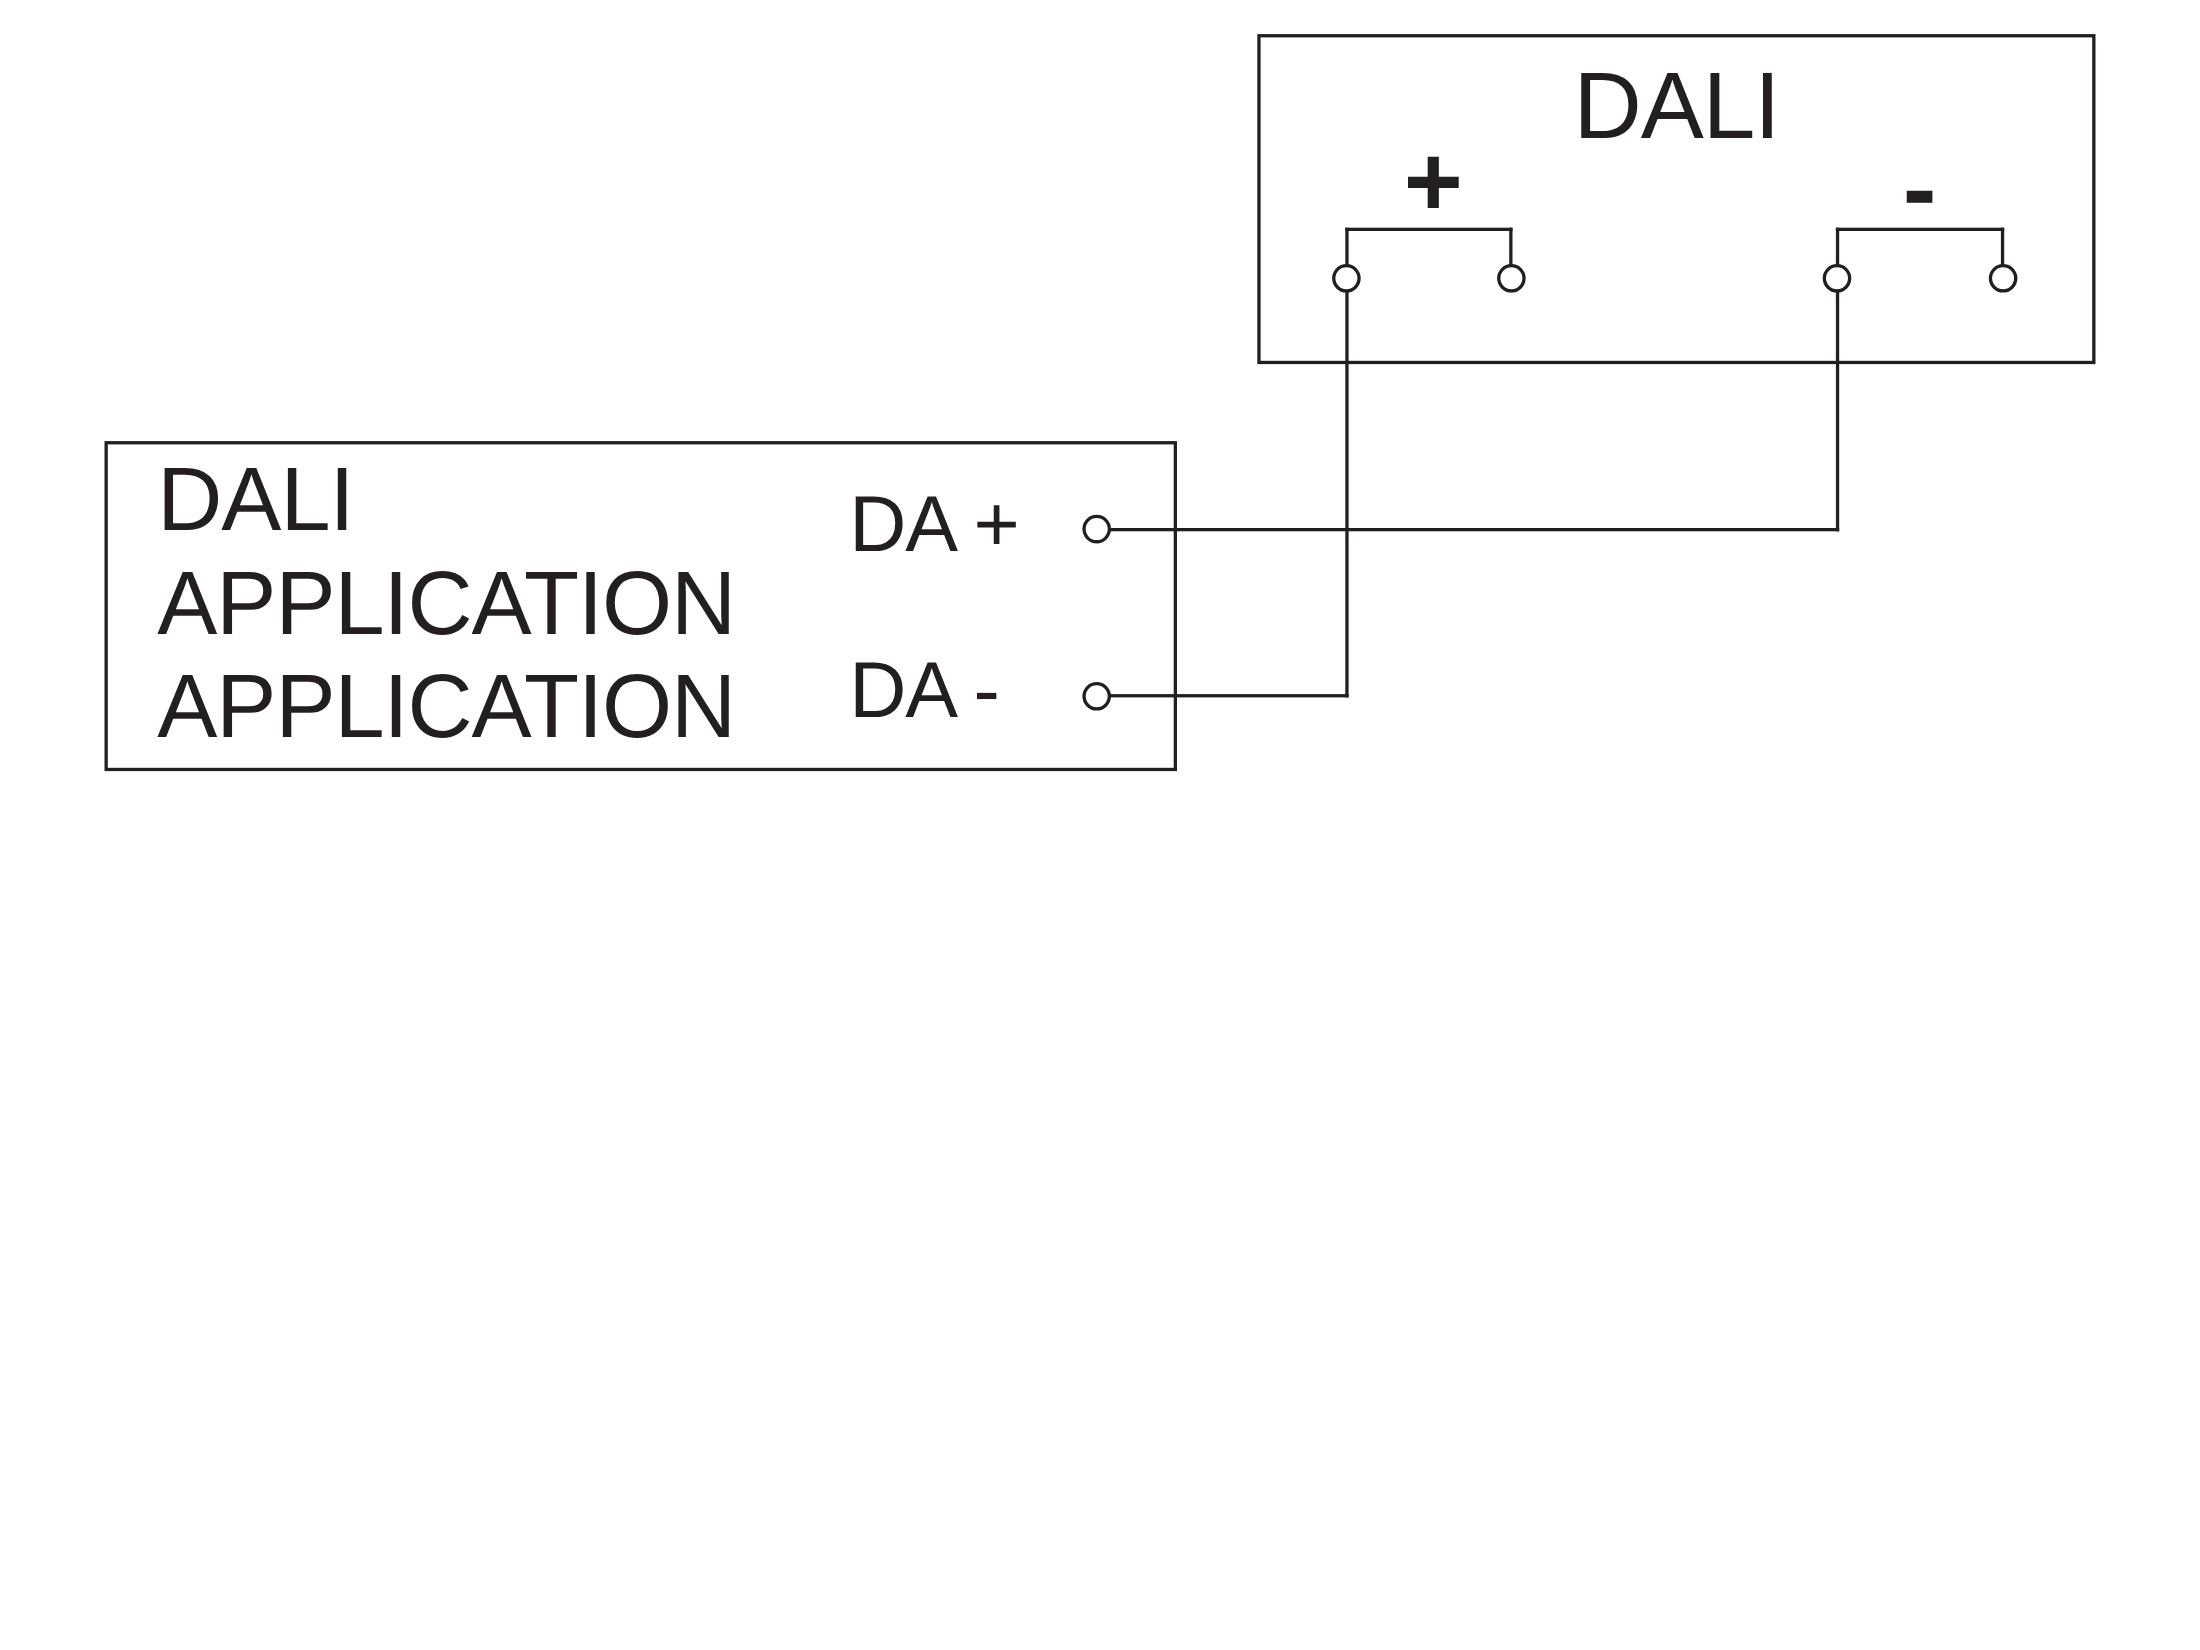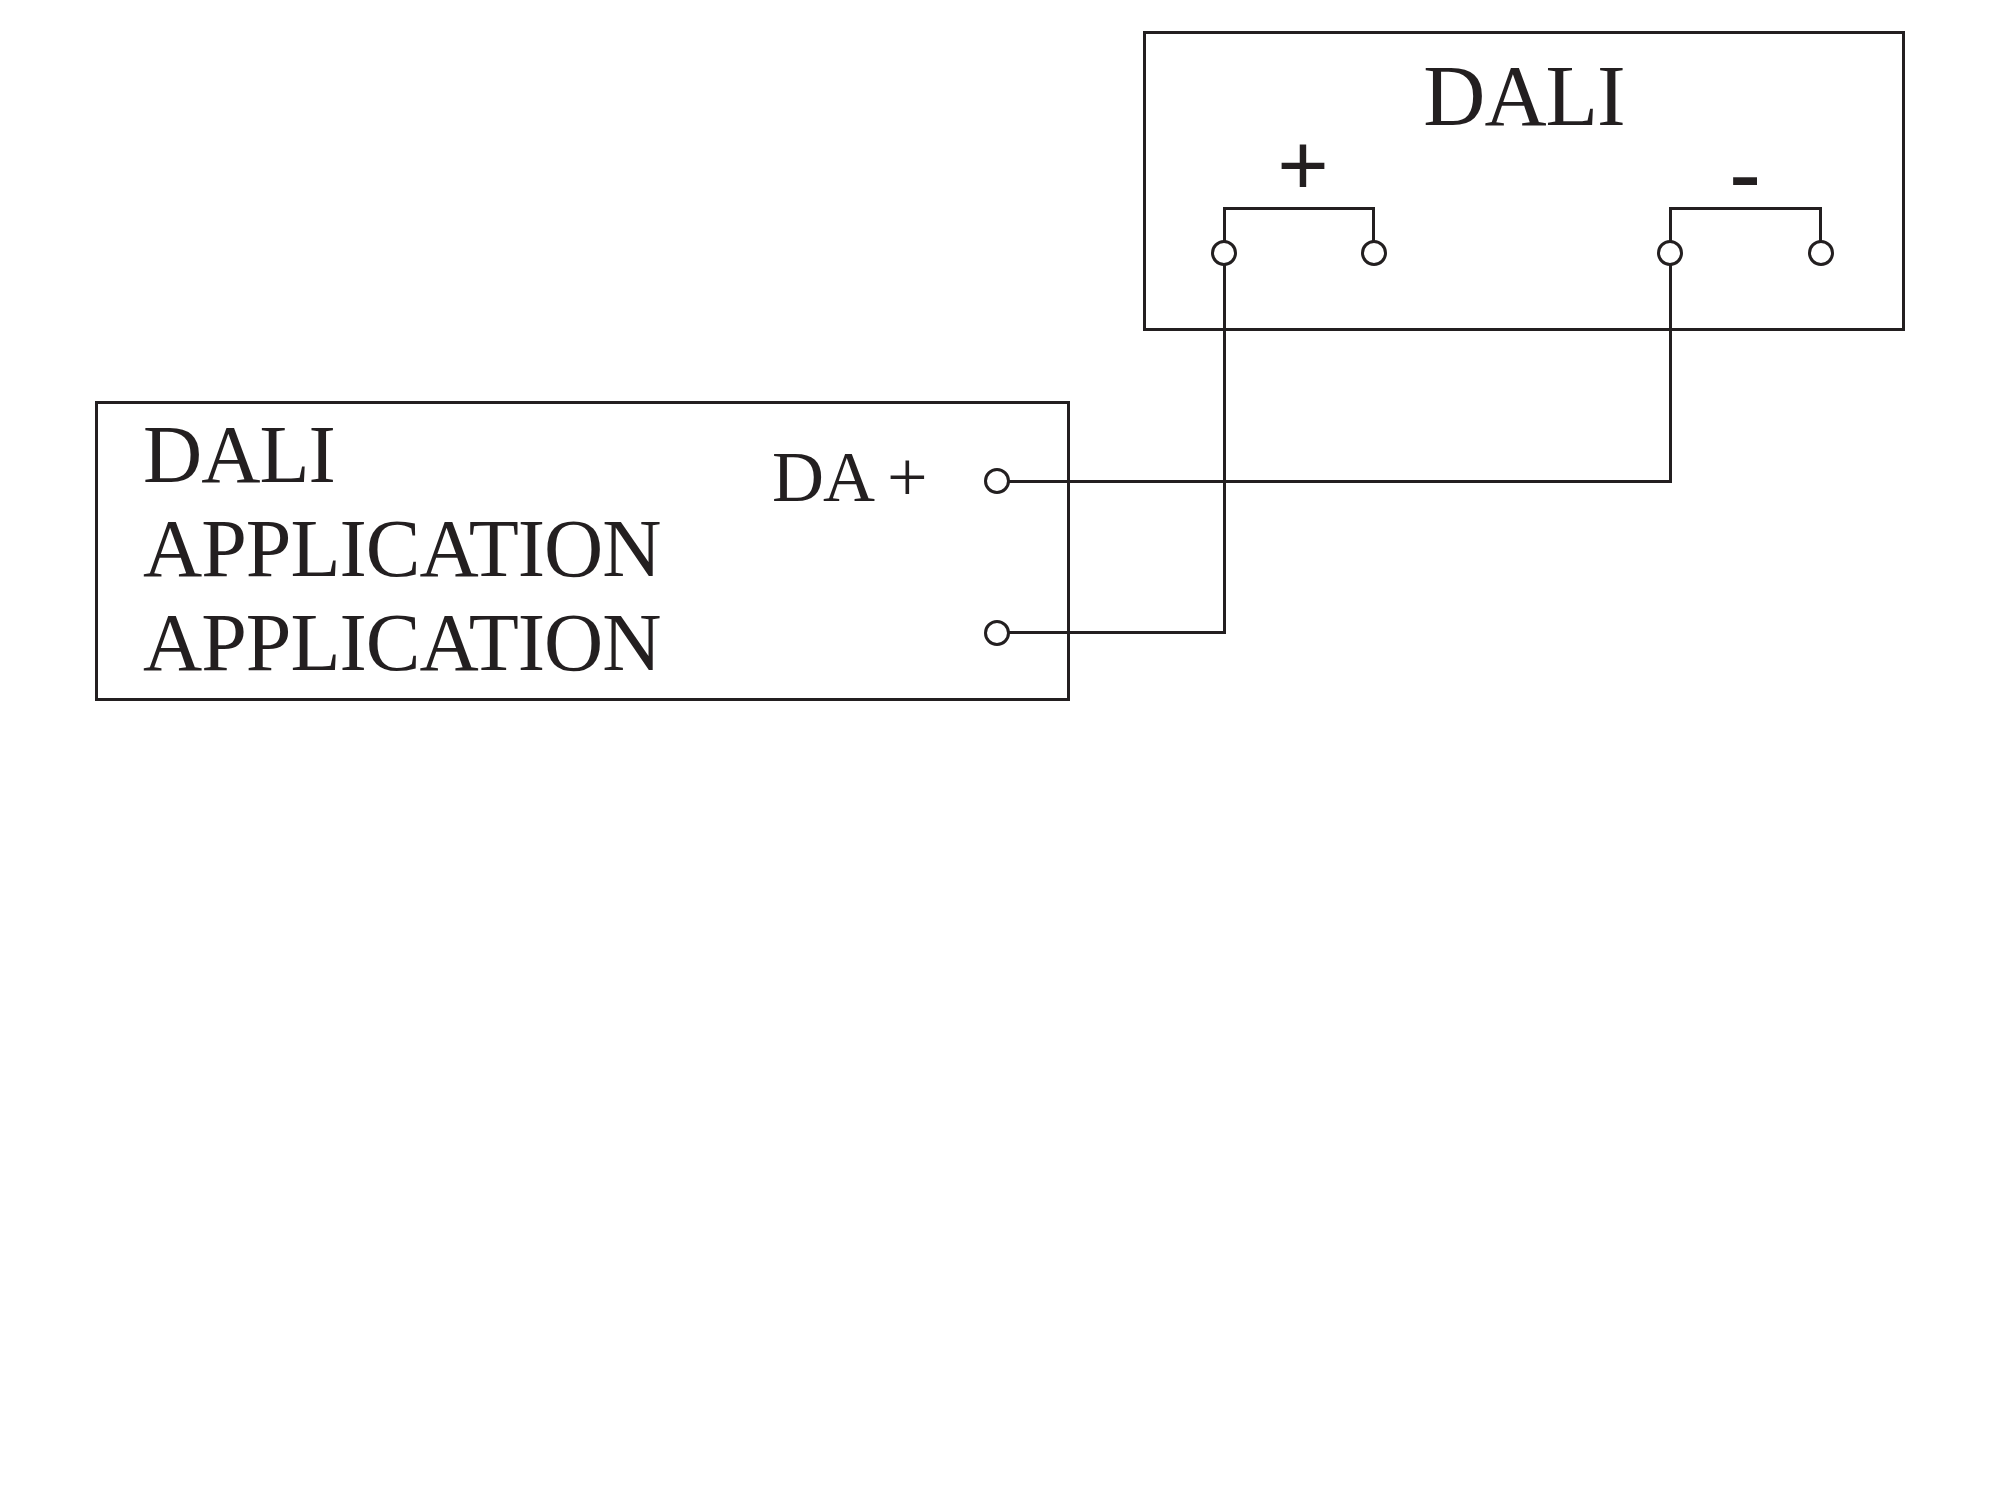--- a/index.html
+++ b/index.html
@@ -1,20 +1,20 @@
 <!DOCTYPE html>
 <html style="--line: #231f20; --bg: #ffffff;"><head>
 <meta charset="utf-8">
 <style>
   :root { --line:#231f20; --bg:#ffffff; }
   html,body { margin:0; padding:0; background:#fff; }
   .canvas {
     position:relative; width:2000px; height:1500px;
     background:var(--bg); overflow:hidden;
-    font-family:Liberation Serif, serif; color:var(--line);
+    font-family:Liberation Sans, sans-serif; color:var(--line);
   }
   .box {
     position:absolute; border:3px solid var(--line);
     background:transparent; box-sizing:border-box;
   }
   .wire { position:absolute; background:var(--line); }
   .terminal {
     position:absolute; width:26px; height:26px; box-sizing:border-box;
     border:3px solid var(--line); border-radius:50%; background:#fff;
   }
@@ -73,14 +73,15 @@
   <div class="device-title">DALI</div>
   <div class="sign plus">+</div>
   <div class="sign minus">-</div>
 
   <div class="controller-title">
     <div>DALI</div>
     <div>APPLICATION</div>
     <div>APPLICATION</div>
   </div>
   <div class="port-label da-plus">DA +</div>
+  <div class="port-label da-minus">DA -</div>
 
 </div>
 
 </body></html>

